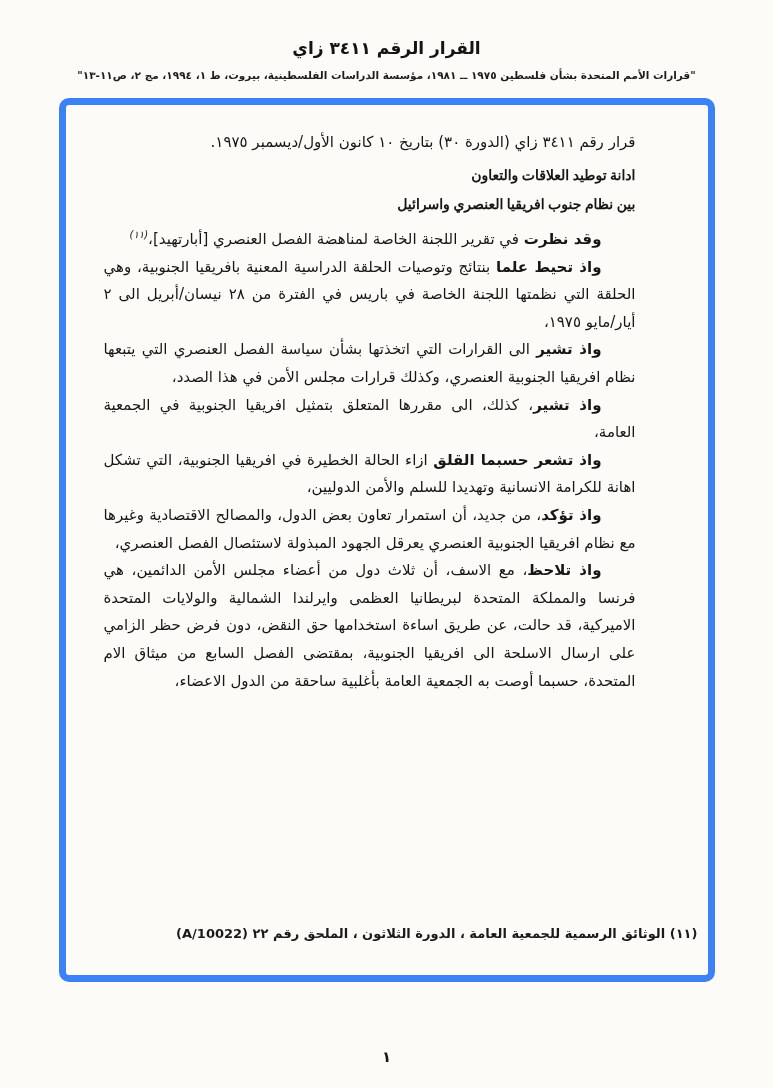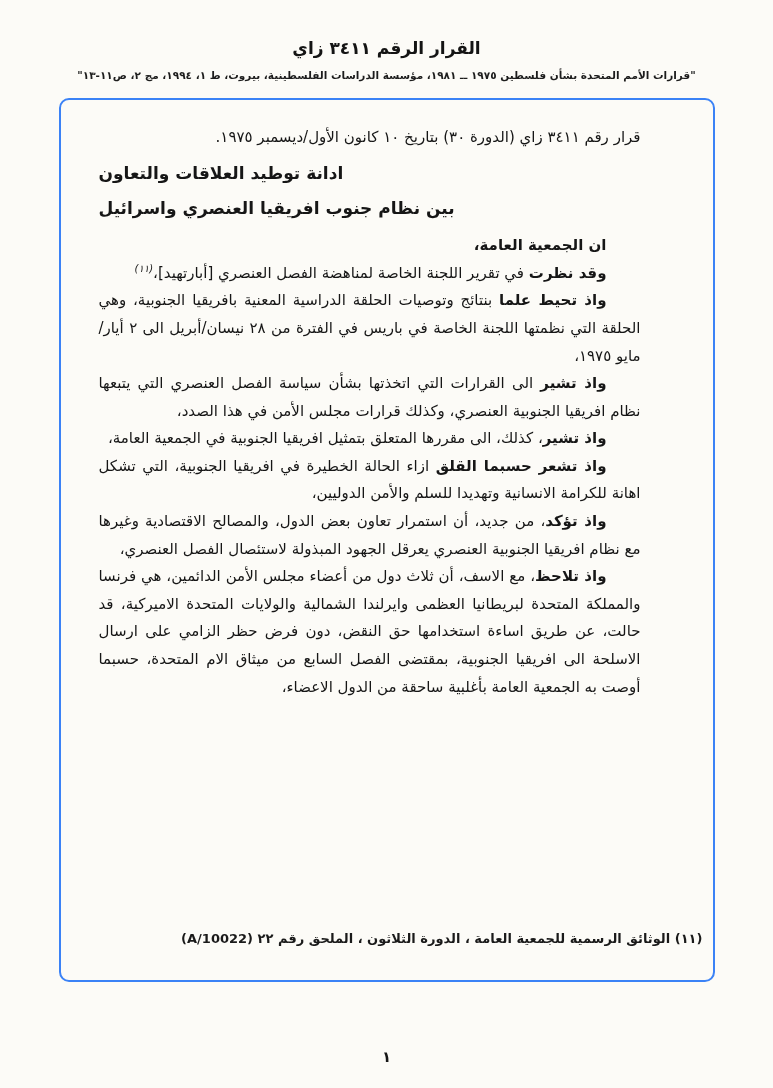--- a/index.html
+++ b/index.html
@@ -13,21 +13,21 @@
   .page { position:relative; width:773px; height:1088px; }
 
   .doc-header { padding-top:38px; text-align:center; }
   .doc-title { font-size:17px; font-weight:700; color:#141414; }
   .doc-source { margin-top:11px; font-size:10.5px; font-weight:700; color:#1c1c1c; }
 
   .frame {
     position:relative;
     width:656px; height:884px;
     margin:17px auto 6px auto;
-    border:2px solid #3b82f6;
+    border:7px solid #3b82f6;
     border-radius:10px;
     background:transparent;
   }
 
   .content {
     height:100%;
     padding:24px 72px 70px 38px;
     direction:rtl;
     text-align:justify;
     font-size:15px;
@@ -37,24 +37,25 @@
 
   .intro {
     max-width:430px;
     padding-right:95px;
     text-indent:-95px;
     text-align:right;
     margin-bottom:4px;
   }
 
   .subject {
-    text-align:left;
+    text-align:right;
     font-weight:700;
-    font-size:17px;
+    font-size:14px;
     margin:4px 0;
+    font-family:Liberation Serif, serif;
   }
   .subject-block { margin:6px 0 8px 0; }
 
   .para { text-indent:34px; margin:0; }
   .opening { font-weight:700; }
   .lead { font-weight:700; }
   sup.fn { font-size:10px; line-height:0; vertical-align:super;font-style:italic; }
 
   .footnote {
     position:absolute;
@@ -90,21 +91,20 @@
   <div class="frame">
     <section class="content" dir="rtl">
 
       <p class="intro">قرار رقم ٣٤١١ زاي (الدورة ٣٠) بتاريخ ١٠ كانون الأول/ديسمبر ١٩٧٥.</p>
 
       <div class="subject-block">
         <h2 class="subject">ادانة توطيد العلاقات والتعاون</h2>
         <h2 class="subject">بين نظام جنوب افريقيا العنصري واسرائيل</h2>
       </div>
 
-      <p class="para opening"><span class="lead">ان الجمعية العامة،</span></p>
 
       <p class="para"><span class="lead">وقد نظرت</span><span> في تقرير اللجنة الخاصة لمناهضة الفصل العنصري [أبارتهيد]،</span><sup class="fn">(١١)</sup></p>
 
       <p class="para"><span class="lead">واذ تحيط علما</span><span> بنتائج وتوصيات الحلقة الدراسية المعنية بافريقيا الجنوبية، وهي الحلقة التي نظمتها اللجنة الخاصة في باريس في الفترة من ٢٨ نيسان/أبريل الى ٢ أيار/مايو ١٩٧٥،</span></p>
 
       <p class="para"><span class="lead">واذ تشير</span><span> الى القرارات التي اتخذتها بشأن سياسة الفصل العنصري التي يتبعها نظام افريقيا الجنوبية العنصري، وكذلك قرارات مجلس الأمن في هذا الصدد،</span></p>
 
       <p class="para"><span class="lead">واذ تشير</span><span>، كذلك، الى مقررها المتعلق بتمثيل افريقيا الجنوبية في الجمعية العامة،</span></p>
 
       <p class="para"><span class="lead">واذ تشعر حسبما القلق</span><span> ازاء الحالة الخطيرة في افريقيا الجنوبية، التي تشكل اهانة للكرامة الانسانية وتهديدا للسلم والأمن الدوليين،</span></p>

